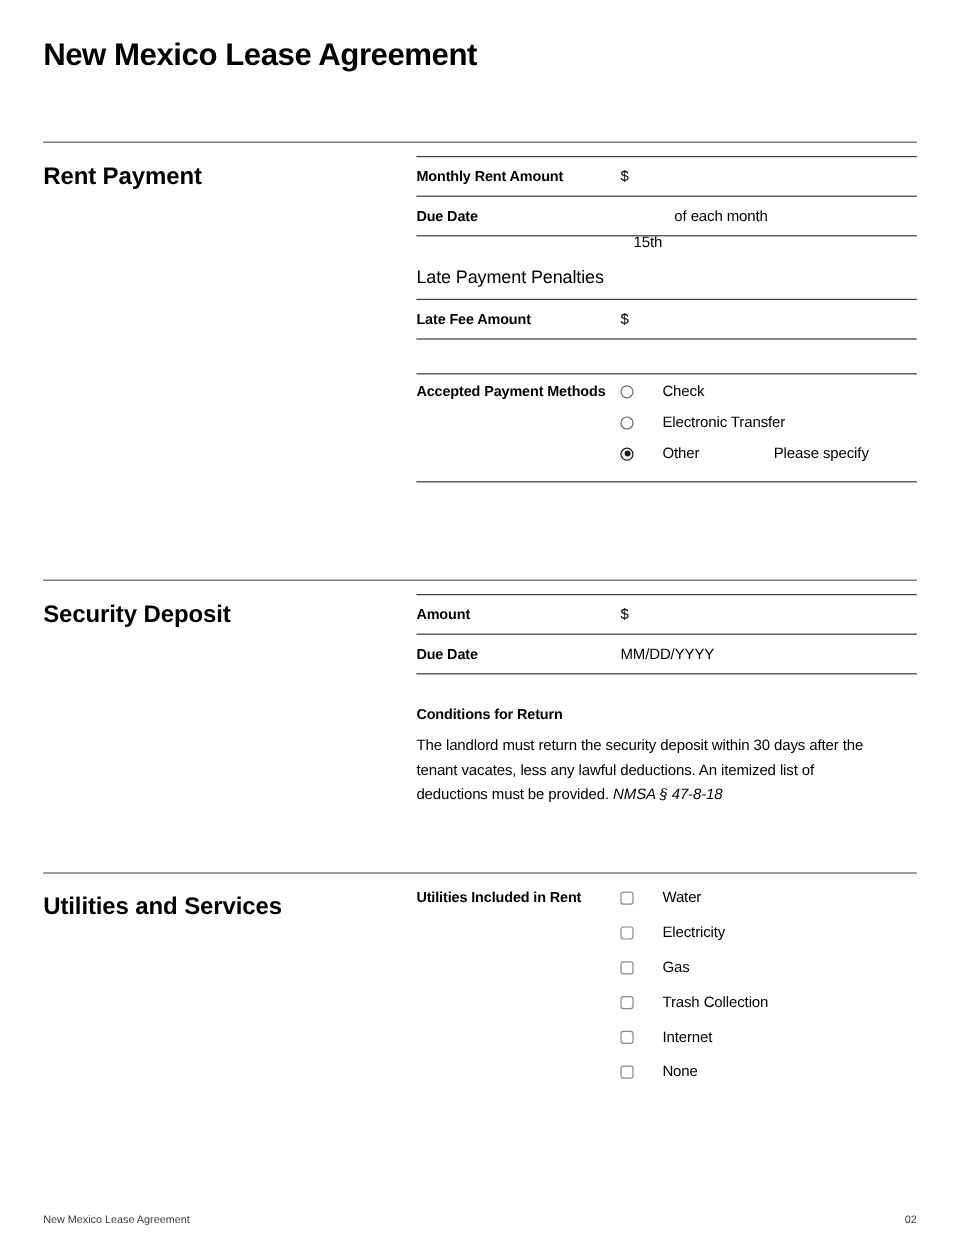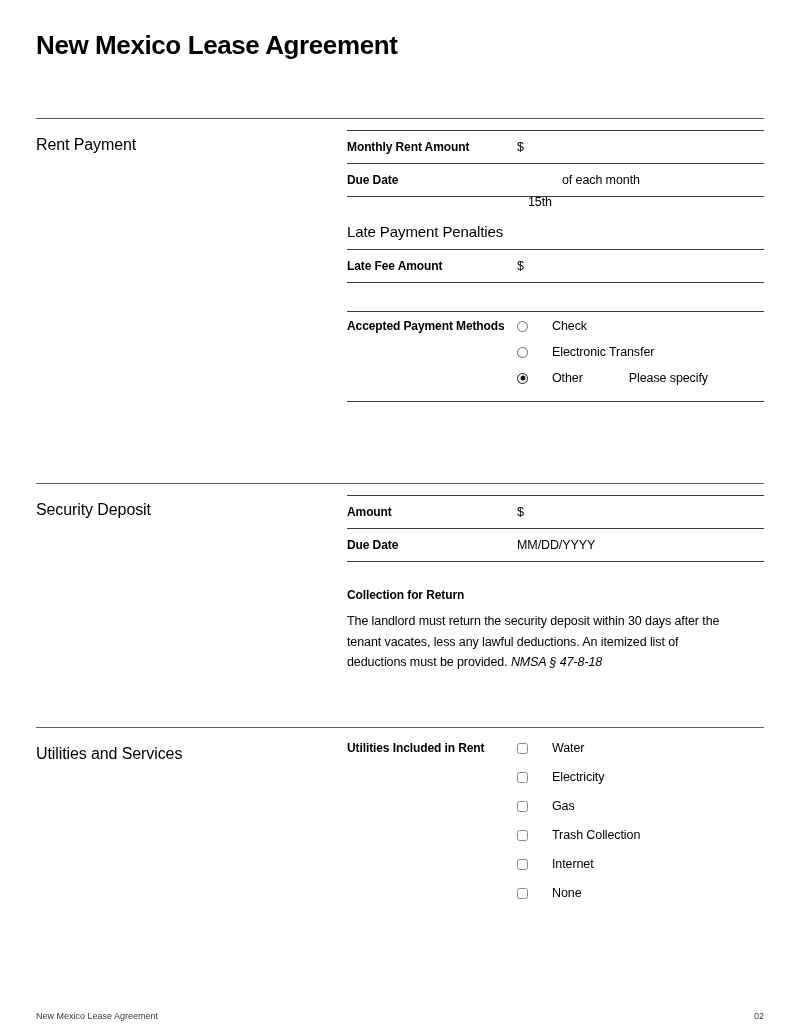--- a/index.html
+++ b/index.html
@@ -44,22 +44,22 @@
     left: 0;
     top: 0;
     width: 728px;
     height: 1px;
     background: #5c5c5c;
   }
   .section-label {
     position: absolute;
     left: 0;
     top: 18px;
-    font-size: 16px;
-    font-weight: normal;
+    font-size: 20px;
+    font-weight: bold;
     letter-spacing: -0.1px;
     white-space: nowrap;
   }
 
   
   .fields {
     position: absolute;
     left: 311px;
     top: 12px;
     width: 417px;
@@ -143,21 +143,21 @@
     position: absolute;
     left: 50%;
     top: 50%;
     width: 5px;
     height: 5px;
     border-radius: 50%;
     background: #1a1a1a;
     transform: translate(-50%, -50%);
   }
   .opt-extra {
-    margin-left: 32px;
+    margin-left: 48px;
     font-size: 12.5px;
   }
 
   .checkbox {
     width: 11px;
     height: 11px;
     border-radius: 2.5px;
     border: 1px solid #8a8a8a;
     box-sizing: border-box;
     margin-right: 10px;
@@ -272,21 +272,21 @@
       </div>
 
       <div class="field-row">
         <span class="field-label">Due Date</span>
         <span class="field-value">MM/DD/YYYY</span>
       </div>
 
       <div class="field-row closing"></div>
 
       <div class="para-block">
-        <div class="para-title">Collection for Return</div>
+        <div class="para-title">Conditions for Return</div>
         <div class="para-body"><span>The landlord must return the security deposit within 30 days after the tenant vacates, less any lawful deductions. An itemized list of deductions must be provided.</span> <span class="cite">NMSA § 47-8-18</span></div>
       </div>
 
     </div>
   </div>
 
   <div class="section" style="top:727px;">
     <div class="section-rule"></div>
     <div class="section-label">Utilities and Services</div>
 

